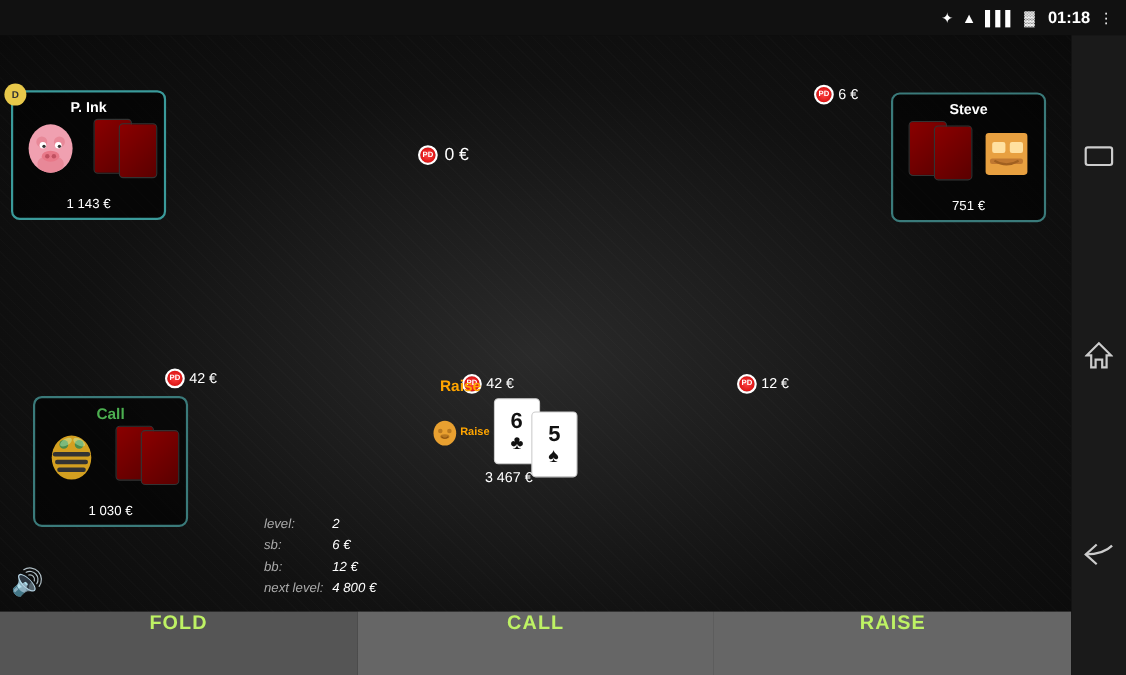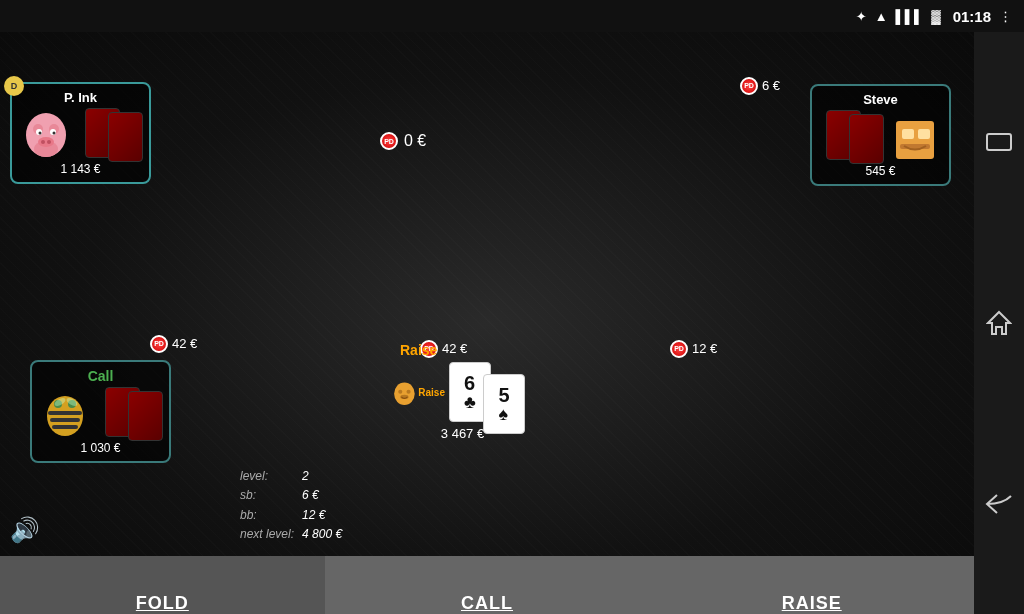--- a/index.html
+++ b/index.html
@@ -122,21 +122,21 @@
     .player-name {
       color: white;
       font-size: 13px;
       font-weight: bold;
       margin-bottom: 2px;
     }
 
     .player-money {
       color: white;
       font-size: 12px;
-      margin-top: 0;
+      margin-top: 16px;
     }
 
     .player-avatar {
       width: 55px;
       height: 55px;
       border-radius: 4px;
       display: flex;
       align-items: center;
       justify-content: center;
       font-size: 28px;
@@ -249,28 +249,27 @@
       left: 0;
       width: 974px;
       height: 58px;
       display: flex;
     }
 
     .action-btn {
       flex: 1;
       height: 58px;
       display: flex;
-      align-items: flex-end;
+      align-items: flex-start;
       justify-content: center;
       font-size: 18px;
       font-weight: bold;
-      color: #ffffff;
+      color: #bef264;
       cursor: pointer;
       letter-spacing: 1px;
-      text-decoration: underline;
     }
 
     .btn-fold {
       background: #555;
     }
     .btn-call {
       background: #666;
     }
     .btn-raise {
       background: #666;
@@ -530,21 +529,21 @@
 
             <svg width="55" height="55" viewBox="0 0 55 55">
               <rect x="8" y="12" width="38" height="38" rx="3" fill="#e8a040"></rect>
               <rect x="14" y="20" width="12" height="10" rx="2" fill="#ffe0a0"></rect>
               <rect x="30" y="20" width="12" height="10" rx="2" fill="#ffe0a0"></rect>
               <rect x="12" y="35" width="30" height="5" rx="2" fill="#c07830" style=""></rect>
               <path d="M16,37 Q27,44 38,37" stroke="#a06020" stroke-width="2" fill="none"></path>
             </svg>
           </div>
         </div>
-        <span class="player-money">545 €</span>
+        <span class="player-money">751 €</span>
       </div>
     </div>
 
     <div style="position:absolute; top:-10px; left:-70px;">
       <div class="chip">
         <div class="chip-icon">PD</div>
         <span>6 €</span>
       </div>
     </div>
   </div>

